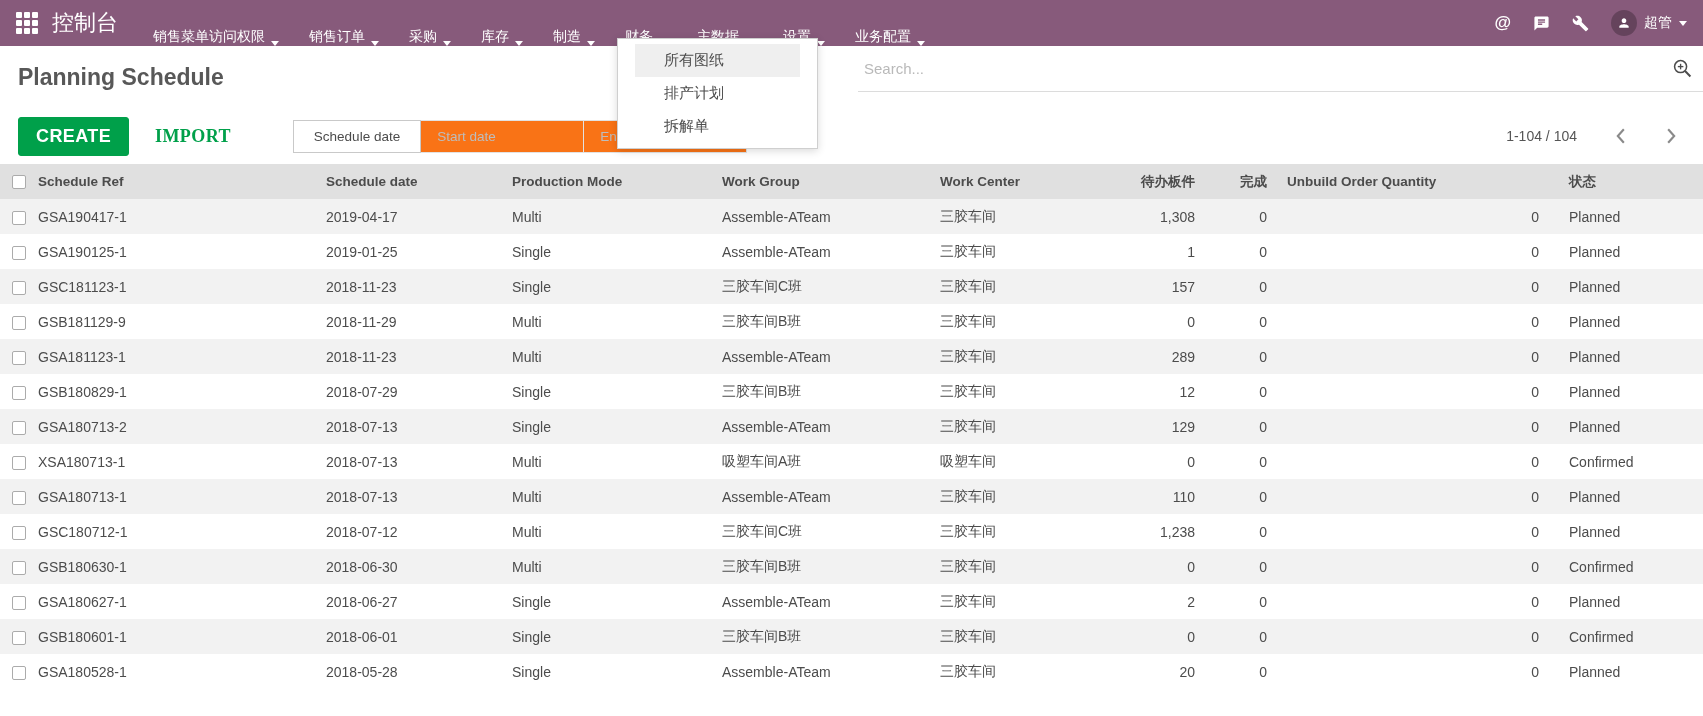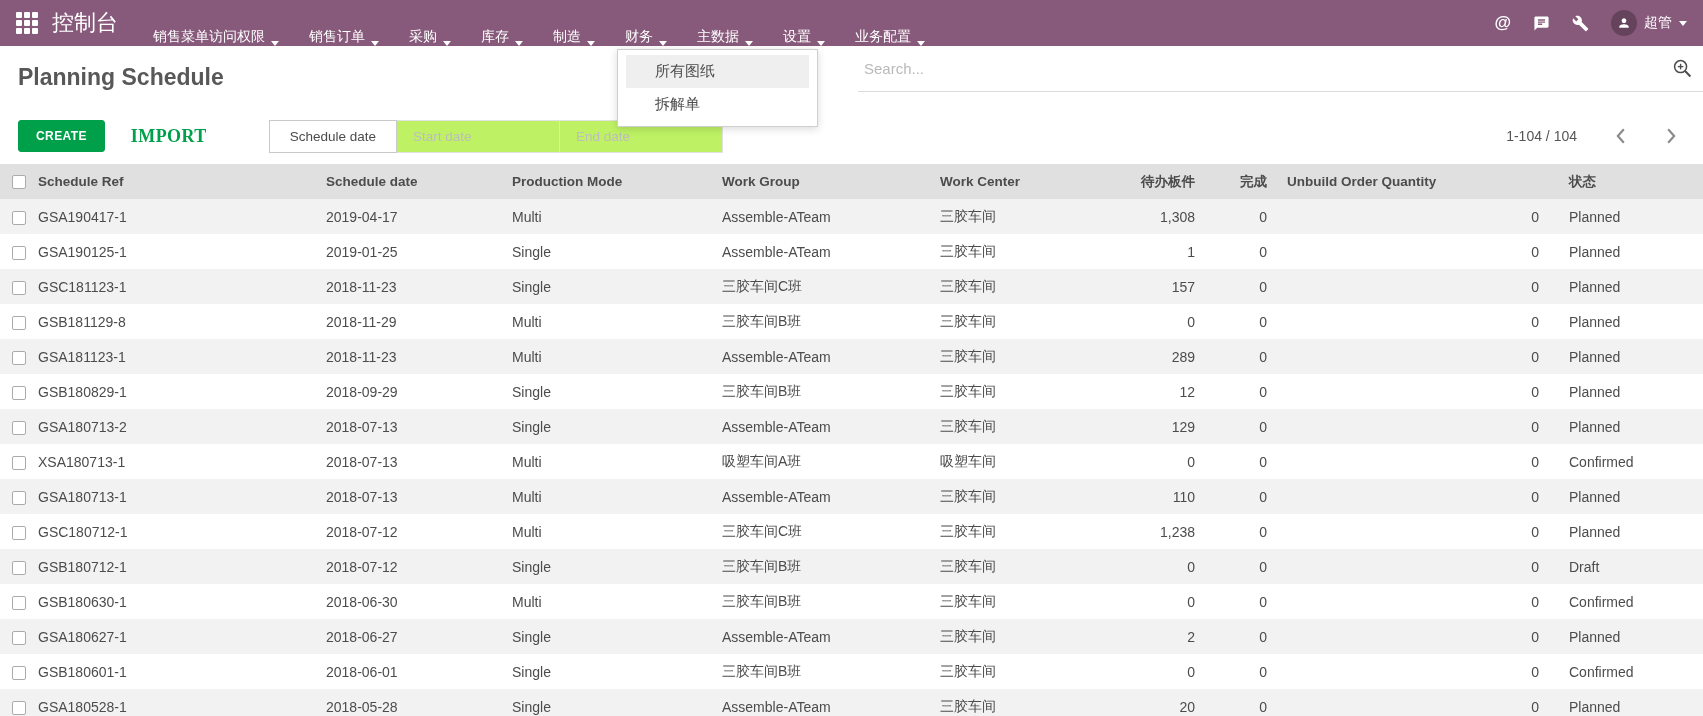--- a/index.html
+++ b/index.html
@@ -20,38 +20,38 @@
   .menus{display:flex;height:100%}
   .nav-menu{display:flex;align-items:flex-end;padding:0 15px;font-size:14px;cursor:pointer;white-space:nowrap}
   .nav-menu .menu-label{margin-right:6px}
   .caret{width:0;height:0;border-left:4px solid transparent;border-right:4px solid transparent;border-top:5px solid #fff;display:inline-block}
   .nav-right{margin-left:auto;display:flex;align-items:center;gap:22px}
   .nav-icon{cursor:pointer;display:flex;align-items:center;font-size:17px;font-weight:bold;color:#fff}
   .user-menu{display:flex;align-items:center;gap:7px;cursor:pointer;font-size:14px}
   .avatar{width:26px;height:26px;border-radius:50%;background:rgba(0,0,0,.25);display:flex;align-items:center;justify-content:center}
 
   
-  .dropdown{position:absolute;left:617px;top:49px;width:201px;background:#fff;border:1px solid #cfcfcf;box-shadow:0 2px 8px rgba(0,0,0,.15);padding:5px 8px;z-index:60}
+  .dropdown{position:absolute;left:617px;top:38px;width:201px;background:#fff;border:1px solid #cfcfcf;box-shadow:0 2px 8px rgba(0,0,0,.15);padding:5px 17px;z-index:60}
   .dropdown-item{padding:7px 12px 7px 29px;font-size:15px;color:#4c4c4c;cursor:pointer;white-space:nowrap}
   .dropdown-item.active{background:#efefef}
 
   
   .cp-top{display:flex;padding-left:18px;height:62px}
   .page-title{font-size:23px;color:#585858;font-weight:700;padding-top:18px}
   .searchview{margin-left:auto;width:845px;height:46px;display:flex;align-items:center;border-bottom:1px solid #dcdcdc;padding:0 10px 0 6px}
   .search-input{flex:1;border:0;outline:0;font-size:15px;color:#4c4c4c;background:transparent}
   .search-input::placeholder{color:#b9b9b9}
   .zoom-icon{cursor:pointer;display:flex}
 
   .cp-actions{display:flex;align-items:center;height:56px;padding:0 18px}
-  .btn-create{background:var(--accent_green);color:#fff;border:1px solid var(--accent_green);font-family:inherit;font-size:12px;font-weight:700;letter-spacing:.4px;padding:8px 17px;border-radius:3px;cursor:pointer}
+  .btn-create{background:var(--accent_green);color:#fff;border:1px solid var(--accent_green);font-family:inherit;font-size:18px;font-weight:700;letter-spacing:.4px;padding:8px 17px;border-radius:3px;cursor:pointer}
   .btn-import{color:var(--accent_green);background:none;border:0;font-family:Liberation Serif, serif;font-size:18px;font-weight:700;letter-spacing:.4px;margin-left:16px;padding:8px 10px;cursor:pointer}
   .filter-group{display:flex;margin-left:52px}
   .btn-filter{background:#fff;border:1px solid #c9c9c9;color:#4c4c4c;font-family:inherit;font-size:13.5px;padding:8px 20px;cursor:pointer}
-  .date-input{width:163px;border:1px solid #e2e2e2;border-left:0;font-family:inherit;font-size:13.5px;padding:8px 0 8px 16px;outline:0;color:#4c4c4c;background:#bef264}
+  .date-input{width:163px;border:1px solid #e2e2e2;border-left:0;font-family:inherit;font-size:13.5px;padding:8px 0 8px 16px;outline:0;color:#4c4c4c;background:#f97316}
   .date-input::placeholder{color:#bdbdbd}
   .pager{margin-left:auto;display:flex;align-items:center;gap:24px}
   .pager-text{font-size:14px;color:#555;margin-right:6px}
   .pager-btn{cursor:pointer;padding:4px 8px;display:flex}
 
   
   .records{width:1703px;border-collapse:collapse;table-layout:fixed;font-size:14px}
   .records thead th{background:var(--header_bg);height:35px;text-align:left;font-size:13.5px;font-weight:700;color:#4c4c4c;padding-left:8px;white-space:nowrap;overflow:hidden;cursor:pointer}
   .records tbody td{height:35px;padding-left:8px;white-space:nowrap;overflow:hidden}
   .records tbody tr{cursor:pointer}
@@ -236,21 +236,21 @@
     <td>Single</td>
     <td>三胶车间C班</td>
     <td>三胶车间</td>
     <td class="num">157</td>
     <td class="num">0</td>
     <td class="num">0</td>
     <td class="status-col">Planned</td>
   </tr>
       <tr>
     <td class="cb-col"><span class="cb"></span></td>
-    <td>GSB181129-8</td>
+    <td>GSB181129-9</td>
     <td>2018-11-29</td>
     <td>Multi</td>
     <td>三胶车间B班</td>
     <td>三胶车间</td>
     <td class="num">0</td>
     <td class="num">0</td>
     <td class="num">0</td>
     <td class="status-col">Planned</td>
   </tr>
       <tr>
@@ -261,21 +261,21 @@
     <td>Assemble-ATeam</td>
     <td>三胶车间</td>
     <td class="num">289</td>
     <td class="num">0</td>
     <td class="num">0</td>
     <td class="status-col">Planned</td>
   </tr>
       <tr>
     <td class="cb-col"><span class="cb"></span></td>
     <td>GSB180829-1</td>
-    <td>2018-09-29</td>
+    <td>2018-07-29</td>
     <td>Single</td>
     <td>三胶车间B班</td>
     <td>三胶车间</td>
     <td class="num">12</td>
     <td class="num">0</td>
     <td class="num">0</td>
     <td class="status-col">Planned</td>
   </tr>
       <tr>
     <td class="cb-col"><span class="cb"></span></td>
@@ -320,32 +320,20 @@
     <td>Multi</td>
     <td>三胶车间C班</td>
     <td>三胶车间</td>
     <td class="num">1,238</td>
     <td class="num">0</td>
     <td class="num">0</td>
     <td class="status-col">Planned</td>
   </tr>
       <tr>
     <td class="cb-col"><span class="cb"></span></td>
-    <td>GSB180712-1</td>
-    <td>2018-07-12</td>
-    <td>Single</td>
-    <td>三胶车间B班</td>
-    <td>三胶车间</td>
-    <td class="num">0</td>
-    <td class="num">0</td>
-    <td class="num">0</td>
-    <td class="status-col">Draft</td>
-  </tr>
-      <tr>
-    <td class="cb-col"><span class="cb"></span></td>
     <td>GSB180630-1</td>
     <td>2018-06-30</td>
     <td>Multi</td>
     <td>三胶车间B班</td>
     <td>三胶车间</td>
     <td class="num">0</td>
     <td class="num">0</td>
     <td class="num">0</td>
     <td class="status-col">Confirmed</td>
   </tr>
@@ -383,14 +371,15 @@
     <td class="num">20</td>
     <td class="num">0</td>
     <td class="num">0</td>
     <td class="status-col">Planned</td>
   </tr>
     </tbody>
 </table>
 
 <div class="dropdown">
     <div class="dropdown-item active">所有图纸</div>
+    <div class="dropdown-item">排产计划</div>
     <div class="dropdown-item">拆解单</div>
   </div>
 
 </body></html>

